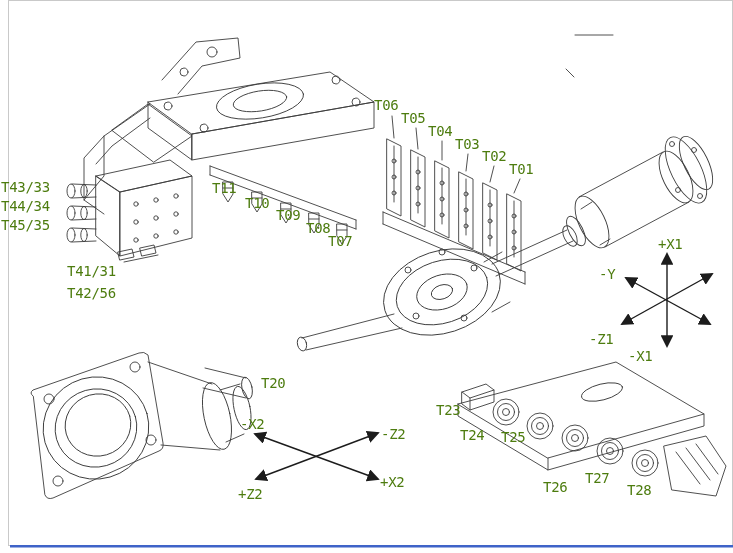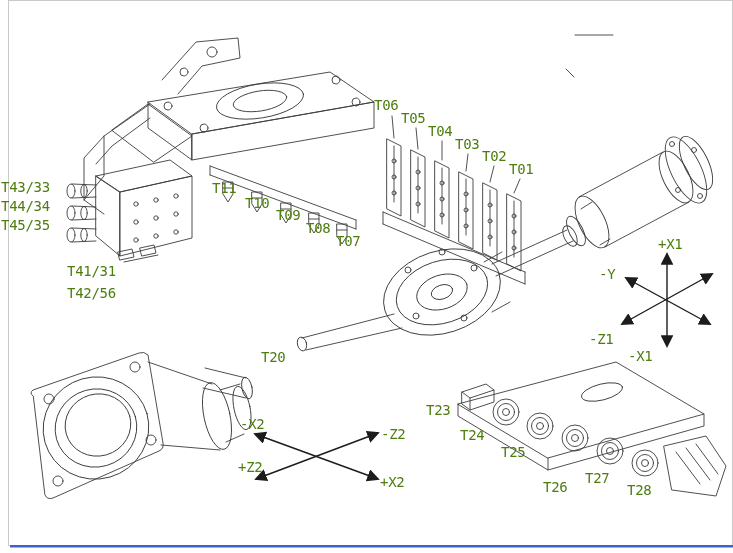--- a/index.html
+++ b/index.html
@@ -268,40 +268,40 @@
   <span class="lbl" style="left:401px;top:111px">T05</span>
   <span class="lbl" style="left:428px;top:124px">T04</span>
   <span class="lbl" style="left:455px;top:137px">T03</span>
   <span class="lbl" style="left:482px;top:149px">T02</span>
   <span class="lbl" style="left:509px;top:162px">T01</span>
 
   <span class="lbl" style="left:212px;top:181px">T11</span>
   <span class="lbl" style="left:245px;top:196px">T10</span>
   <span class="lbl" style="left:276px;top:208px">T09</span>
   <span class="lbl" style="left:306px;top:221px">T08</span>
-  <span class="lbl" style="left:336px;top:234px">T07</span>
+  <span class="lbl" style="left:328px;top:234px">T07</span>
 
   <span class="lbl" style="left:1px;top:180px">T43/33</span>
   <span class="lbl" style="left:1px;top:199px">T44/34</span>
   <span class="lbl" style="left:1px;top:218px">T45/35</span>
   <span class="lbl" style="left:67px;top:264px">T41/31</span>
   <span class="lbl" style="left:67px;top:286px">T42/56</span>
 
   <span class="lbl" style="left:658px;top:237px">+X1</span>
   <span class="lbl" style="left:599px;top:267px">-Y</span>
   <span class="lbl" style="left:589px;top:332px">-Z1</span>
   <span class="lbl" style="left:628px;top:349px">-X1</span>
 
-  <span class="lbl" style="left:261px;top:350px">T20</span>
+  <span class="lbl" style="left:261px;top:376px">T20</span>
 
   <span class="lbl" style="left:240px;top:417px">-X2</span>
   <span class="lbl" style="left:381px;top:427px">-Z2</span>
-  <span class="lbl" style="left:238px;top:460px">+Z2</span>
+  <span class="lbl" style="left:238px;top:487px">+Z2</span>
   <span class="lbl" style="left:380px;top:475px">+X2</span>
 
-  <span class="lbl" style="left:426px;top:403px">T23</span>
+  <span class="lbl" style="left:436px;top:403px">T23</span>
   <span class="lbl" style="left:460px;top:428px">T24</span>
-  <span class="lbl" style="left:501px;top:445px">T25</span>
+  <span class="lbl" style="left:501px;top:430px">T25</span>
   <span class="lbl" style="left:543px;top:480px">T26</span>
   <span class="lbl" style="left:585px;top:471px">T27</span>
   <span class="lbl" style="left:627px;top:483px">T28</span>
 
 </div>
 
 </body></html>

